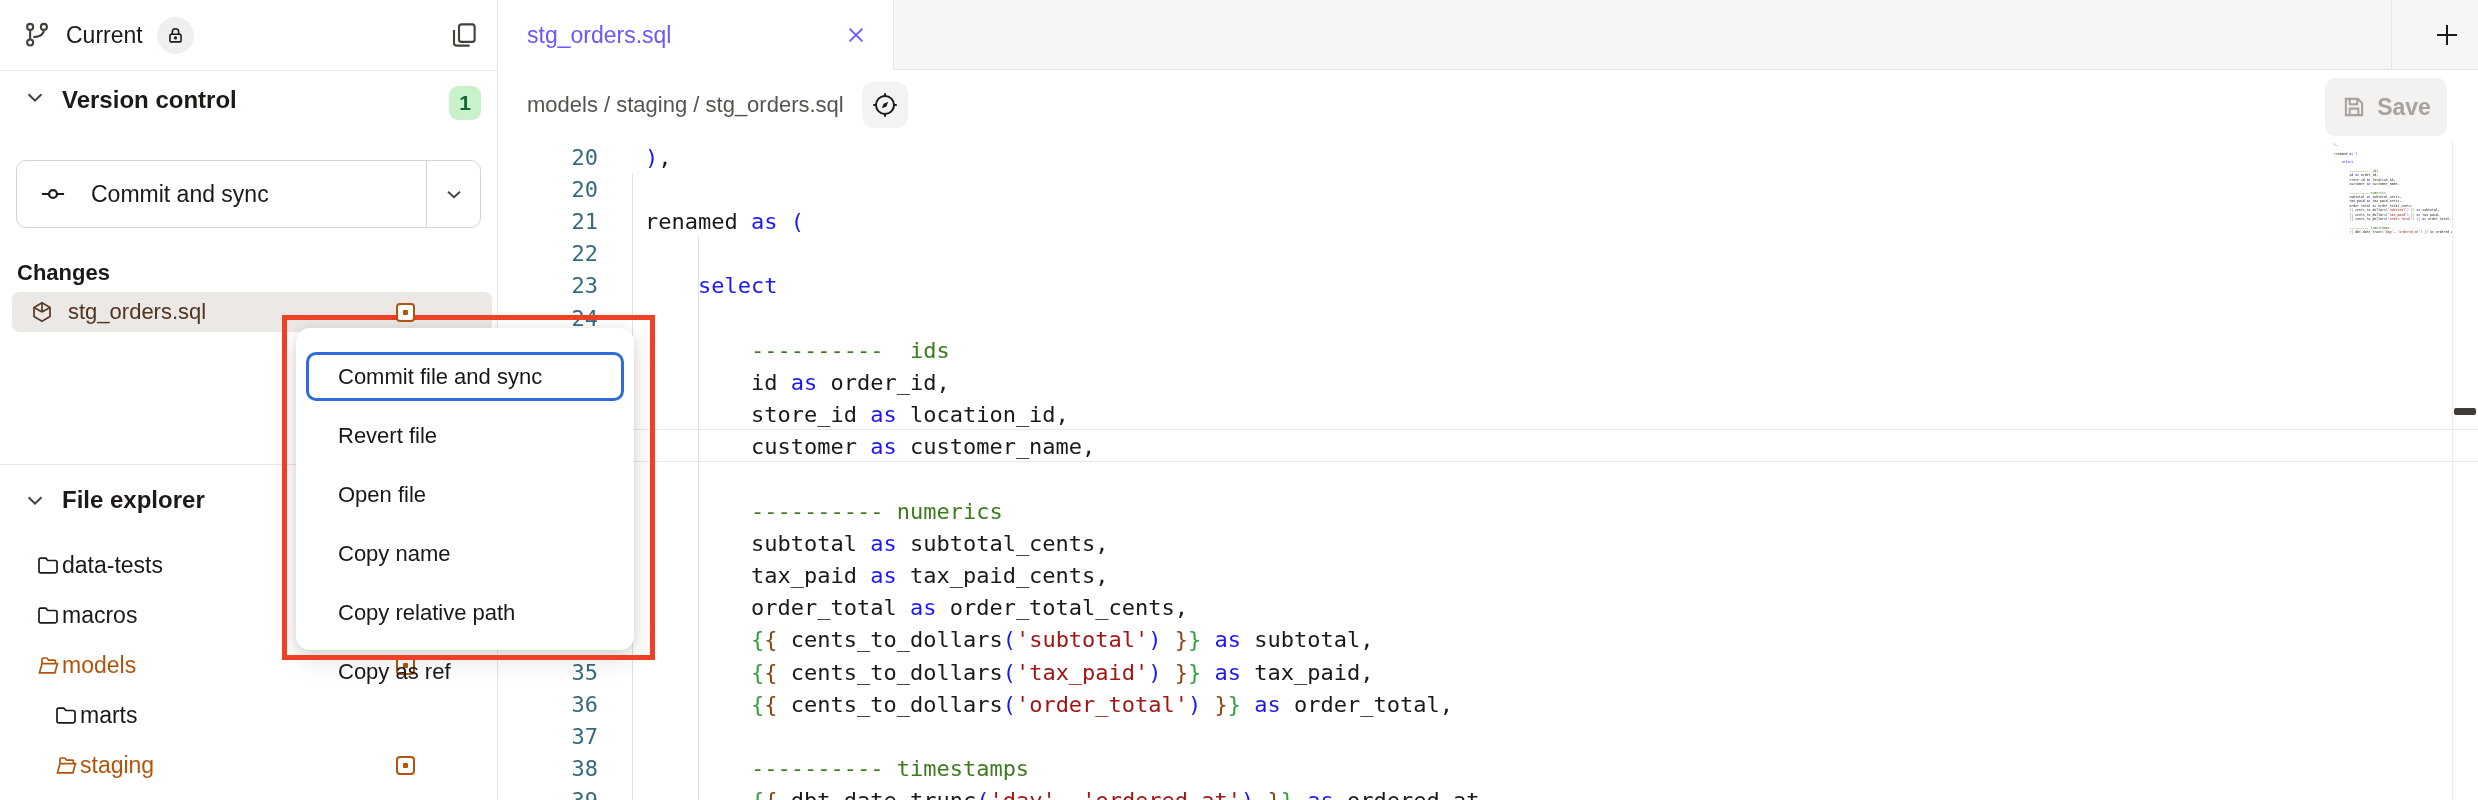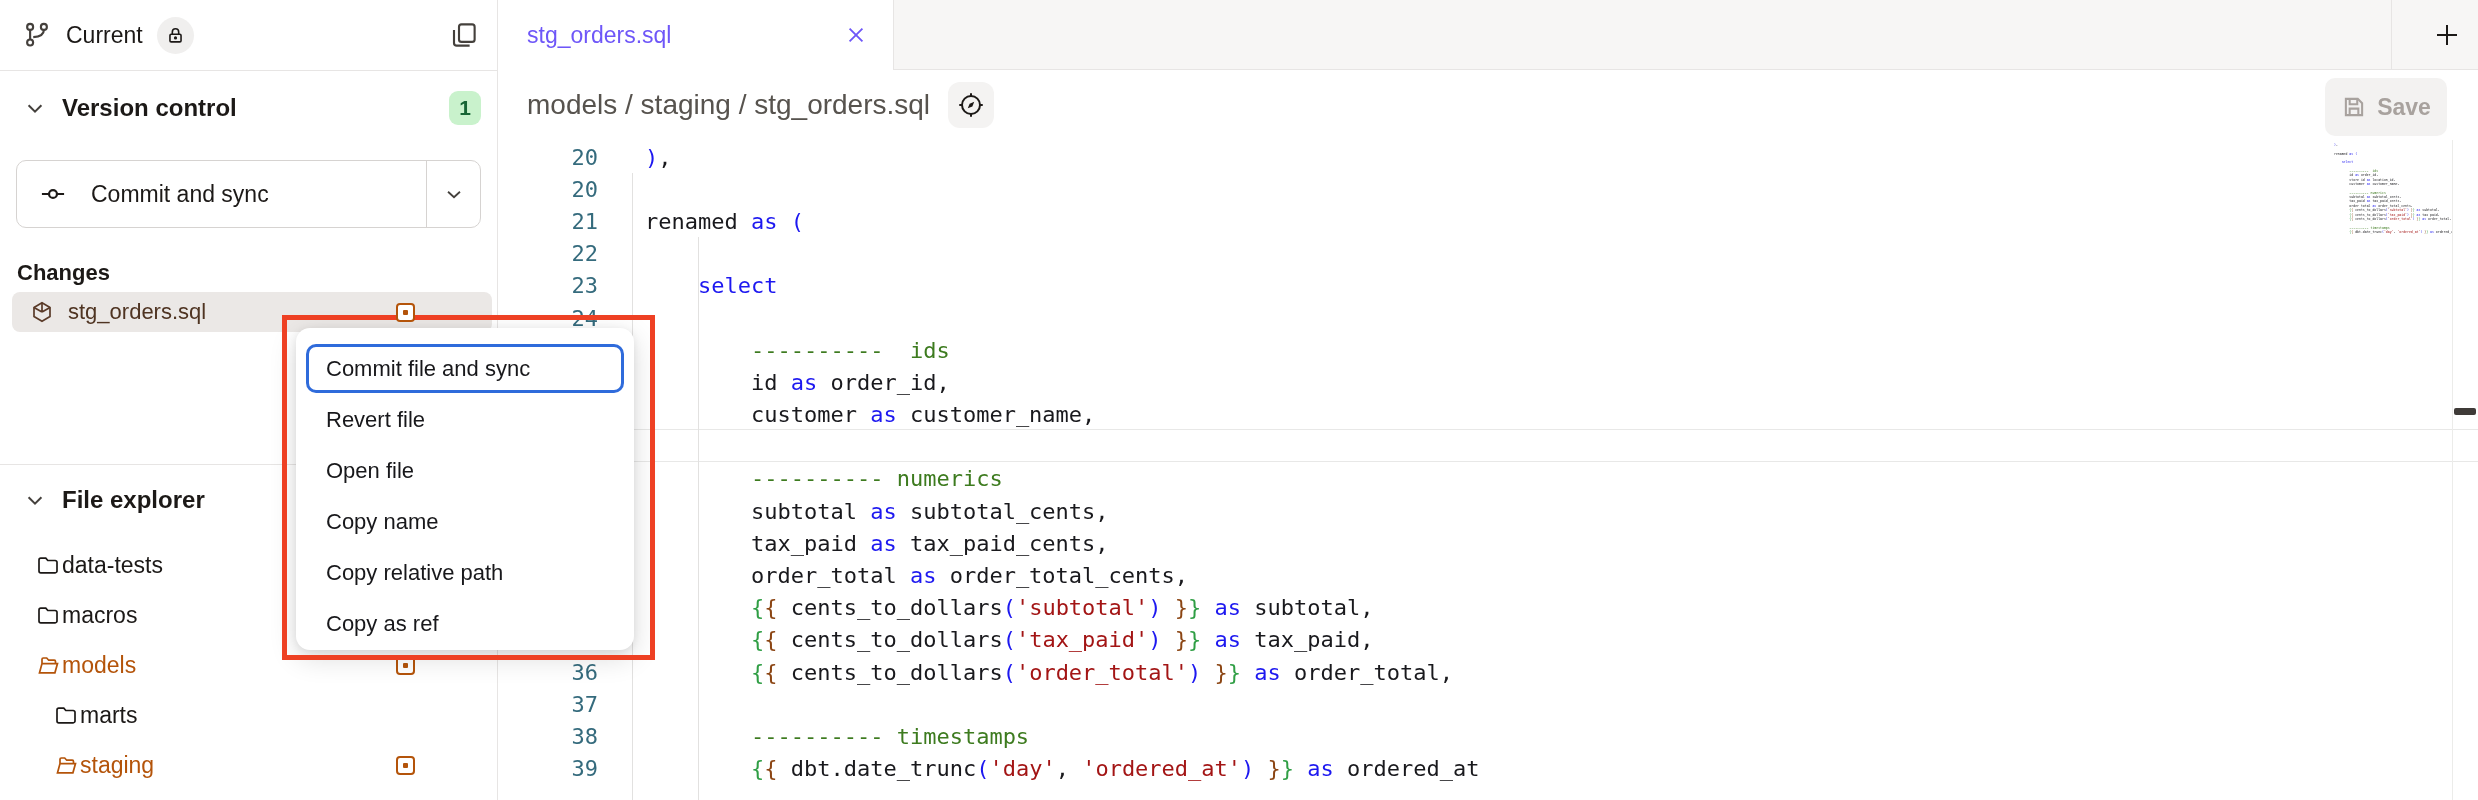--- a/index.html
+++ b/index.html
@@ -11,21 +11,21 @@
   .sidebar{position:absolute;left:0;top:0;width:497px;height:800px;background:#fff;}
   .sidebar-divider-v{position:absolute;left:497px;top:0;width:1px;height:800px;background:#e7e5e4;}
   .sb-toprow{position:absolute;left:0;top:0;width:497px;height:70px;border-bottom:1px solid #e7e5e4;
              display:flex;align-items:center;}
   .sb-toprow .branch-ic{margin-left:22px;}
   .sb-toprow .cur-label{margin-left:14px;font-size:23px;color:#1c1917;}
   .lock-pill{margin-left:14px;width:37px;height:37px;border-radius:50%;background:#f0efee;
              display:flex;align-items:center;justify-content:center;}
   .copy-btn{margin-left:auto;margin-right:18px;display:flex;align-items:center;}
 
-  .vc-header{position:absolute;left:0;top:86px;width:497px;height:44px;display:flex;align-items:center;}
+  .vc-header{position:absolute;left:0;top:86px;width:497px;height:44px;display:flex;align-items:flex-start;}
   .vc-header .chev{margin-left:24px;}
   .vc-title{margin-left:16px;font-size:24px;font-weight:700;}
   .vc-badge{margin-left:auto;margin-right:16px;width:32px;height:34px;border-radius:9px;background:#c9f2cc;
             color:#166534;font-size:21px;font-weight:700;display:flex;align-items:center;justify-content:center;}
 
   .commit-btn{position:absolute;left:16px;top:160px;width:465px;height:68px;border:1.5px solid #d6d3d1;
               border-radius:10px;background:#fff;display:flex;align-items:stretch;box-sizing:border-box;}
   .commit-main{flex:1;display:flex;align-items:center;border-right:1px solid #d6d3d1;gap:8px;}
   .commit-main .commit-ic{margin-left:22px;}
   .commit-label{margin-left:16px;font-size:23px;font-weight:500;}
@@ -61,21 +61,21 @@
   .tab-active{position:absolute;left:0;top:0;width:396px;height:70px;background:#fff;
               border-right:1px solid #e7e5e4;box-sizing:border-box;display:flex;align-items:center;}
   .tab-title{margin-left:29px;font-size:23px;font-weight:500;color:#6e56f8;}
   .tab-close{margin-left:auto;margin-right:26px;display:flex;cursor:pointer;}
   .tabbar .right-div{position:absolute;left:1893px;top:0;width:1px;height:69px;background:#e7e5e4;}
   .newtab-btn{position:absolute;left:1905px;top:0;width:87px;height:69px;display:flex;
               align-items:center;justify-content:center;}
 
   .crumbrow{position:absolute;left:498px;top:70px;width:1980px;height:70px;background:#fff;
             display:flex;align-items:center;}
-  .breadcrumb{margin-left:29px;font-size:28px;color:#57534e;}
+  .breadcrumb{margin-left:29px;font-size:22px;color:#57534e;}
   .lineage-btn{margin-left:18px;width:46px;height:46px;border-radius:12px;background:#f4f3f2;
                display:flex;align-items:center;justify-content:center;}
   .save-btn{position:absolute;left:2325px;top:78px;width:122px;height:58px;border-radius:10px;
             background:#f3f2f1;display:flex;align-items:center;justify-content:center;gap:10px;}
   .save-label{font-size:23px;font-weight:600;color:#a8a29e;}
 
   
   .code-region{position:absolute;left:498px;top:140px;width:1980px;height:660px;background:#fff;overflow:hidden;}
   .cur-line-band{position:absolute;left:0;top:289px;width:1980px;height:33px;
                  border-top:1px solid #e8e8e7;border-bottom:1px solid #e8e8e7;box-sizing:border-box;}
@@ -95,21 +95,21 @@
   .minimap{position:absolute;left:2334px;top:143px;width:118px;height:100px;overflow:hidden;}
   .minimap-inner{transform:scale(0.145);transform-origin:0 0;width:800px;}
   .mini-line{height:30px;font-family:"DejaVu Sans Mono",monospace;font-size:22px;white-space:pre;}
   .mm-track{position:absolute;left:2452px;top:140px;width:1px;height:660px;background:#ececea;}
   .scroll-thumb{position:absolute;left:2454px;top:408px;width:22px;height:7px;background:#3f3b38;border-radius:2px;}
 
   
   .context-menu{position:absolute;left:296px;top:328px;width:338px;height:322px;background:#fff;
                 border-radius:14px;box-shadow:0 8px 28px rgba(0,0,0,.14),0 2px 8px rgba(0,0,0,.08);
                 z-index:30;padding-top:14px;box-sizing:border-box;}
-  .menu-item{height:49px;margin:2px 10px;display:flex;align-items:center;padding-left:20px;
+  .menu-item{height:49px;margin:10px 10px;display:flex;align-items:center;padding-left:32px;
              font-size:22px;color:#18181b;border-radius:10px;cursor:pointer;}
   .menu-item.focused{box-shadow:inset 0 0 0 3px #2f6bdb;}
   .red-rect{position:absolute;left:282px;top:315px;width:373px;height:345px;border:5px solid #ee4023;
             box-sizing:border-box;z-index:40;}
 
   svg{display:block;}
 </style>
 </head>
 <body>
 
@@ -311,20 +311,24 @@
           <span class="num">24</span>
           <span class="txt"></span>
         </div>
         <div class="cl">
           <span class="num">25</span>
           <span class="txt"><span class="tk-pl">        </span><span class="tk-cm">----------  ids</span></span>
         </div>
         <div class="cl">
           <span class="num">26</span>
           <span class="txt"><span class="tk-pl">        id </span><span class="tk-kw">as</span><span class="tk-pl"> order_id,</span></span>
+        </div>
+        <div class="cl">
+          <span class="num">27</span>
+          <span class="txt"><span class="tk-pl">        store_id </span><span class="tk-kw">as</span><span class="tk-pl"> location_id,</span></span>
         </div>
         <div class="cl">
           <span class="num">28</span>
           <span class="txt"><span class="tk-pl">        customer </span><span class="tk-kw">as</span><span class="tk-pl"> customer_name,</span></span>
         </div>
         <div class="cl">
           <span class="num">29</span>
           <span class="txt"></span>
         </div>
         <div class="cl">

